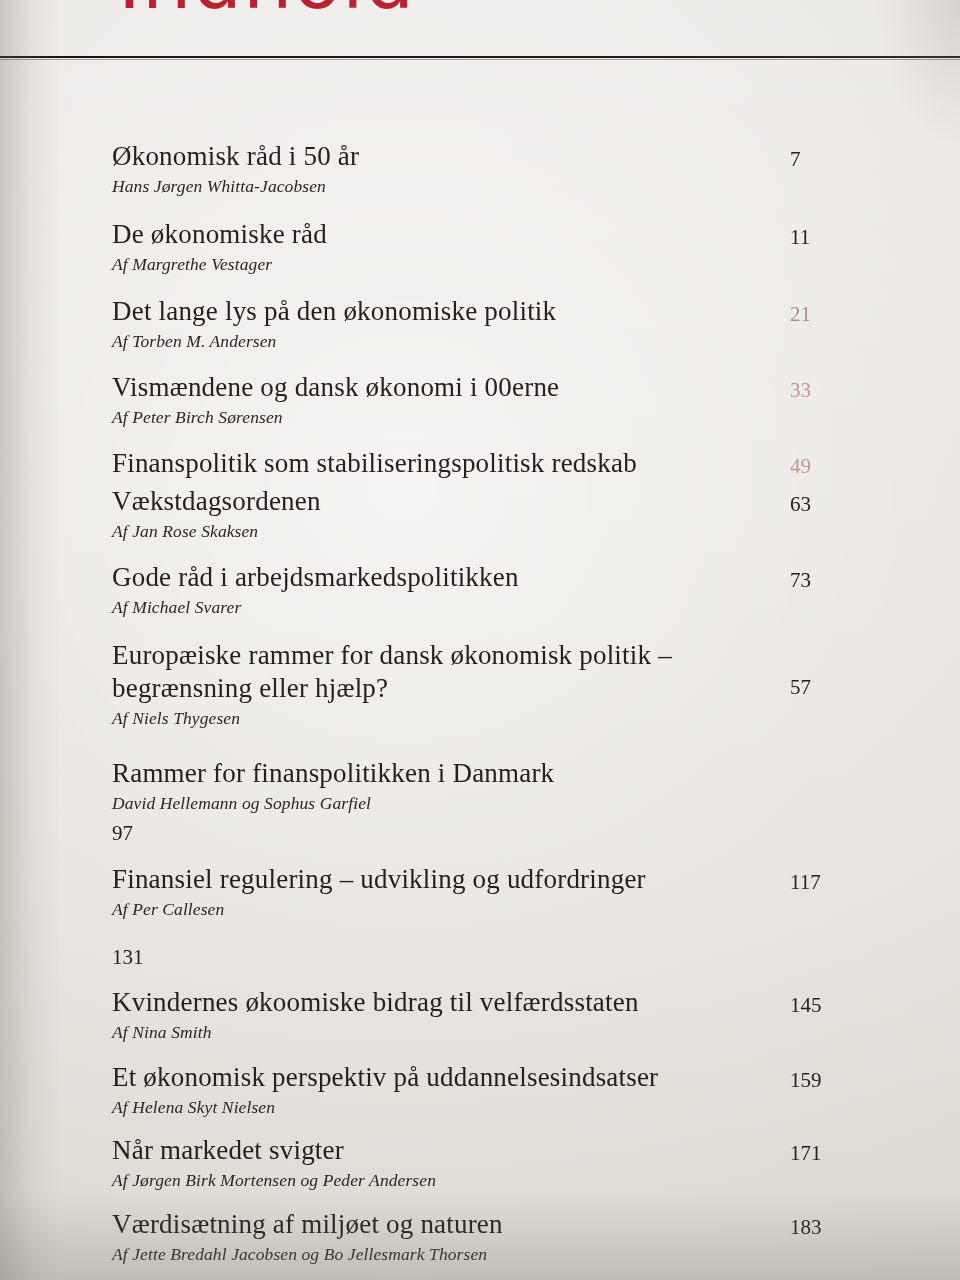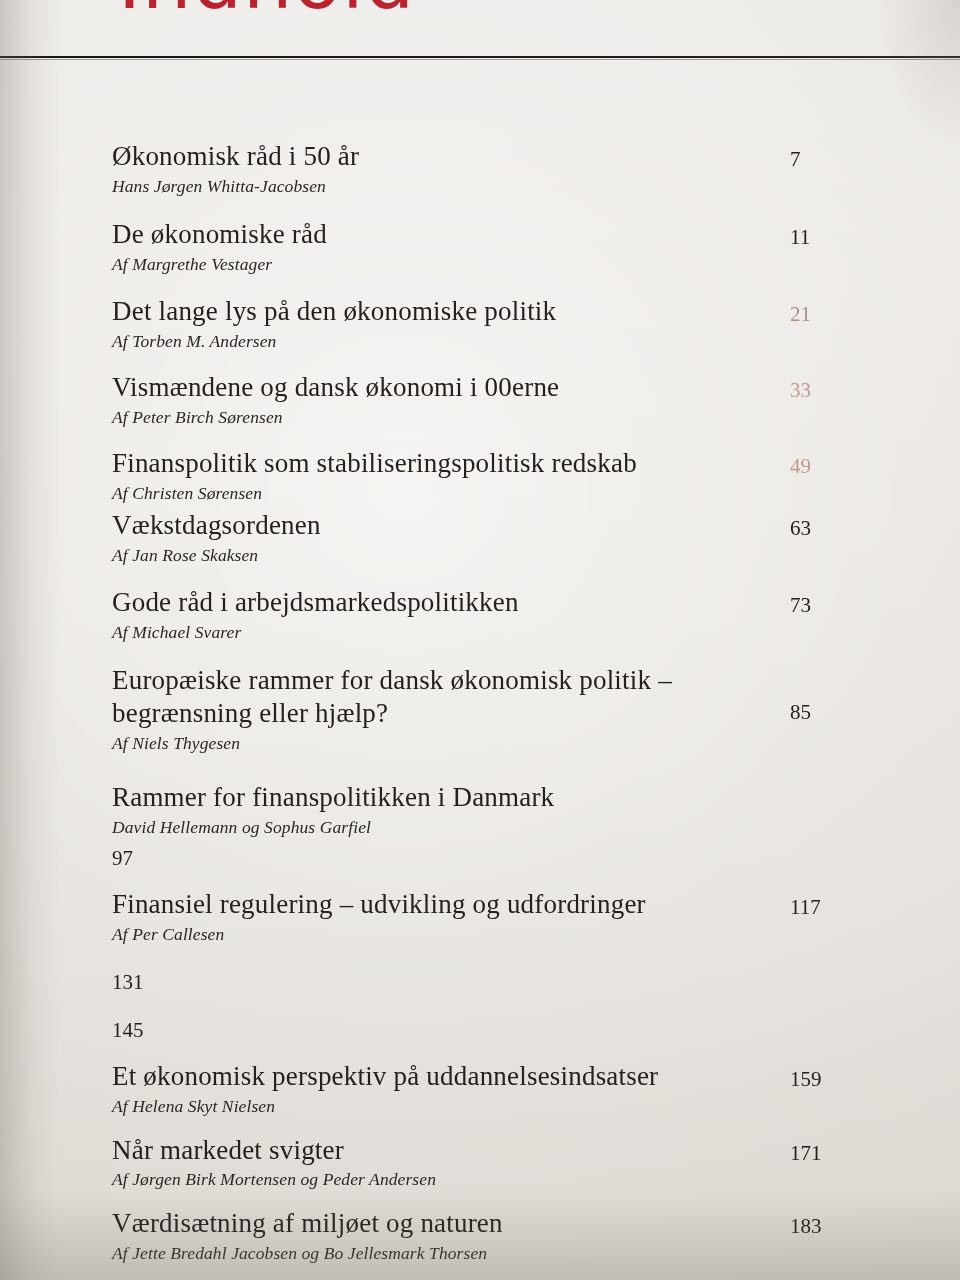--- a/index.html
+++ b/index.html
@@ -185,21 +185,20 @@
       <div class="entry-text">
         <div class="entry-title">Vismændene og dansk økonomi i 00erne</div>
         <div class="entry-author">Af Peter Birch Sørensen</div>
       </div>
       <div class="entry-page pg-faded2">33</div>
     </div>
 
     <div class="toc-entry e4">
       <div class="entry-text">
         <div class="entry-title">Finanspolitik som stabiliseringspolitisk redskab</div>
-        <div class="entry-author">Af Christen Sørensen</div>
       </div>
       <div class="entry-page pg-faded2">49</div>
     </div>
 
     <div class="toc-entry e5">
       <div class="entry-text">
         <div class="entry-title">Vækstdagsordenen</div>
         <div class="entry-author">Af Jan Rose Skaksen</div>
       </div>
       <div class="entry-page">63</div>
@@ -211,21 +210,21 @@
         <div class="entry-author">Af Michael Svarer</div>
       </div>
       <div class="entry-page">73</div>
     </div>
 
     <div class="toc-entry e7">
       <div class="entry-text">
         <div class="entry-title">Europæiske rammer for dansk økonomisk politik – begrænsning eller hjælp?</div>
         <div class="entry-author">Af Niels Thygesen</div>
       </div>
-      <div class="entry-page">85</div>
+      <div class="entry-page">57</div>
     </div>
 
     <div class="toc-entry e8">
       <div class="entry-text">
         <div class="entry-title">Rammer for finanspolitikken i Danmark</div>
         <div class="entry-author">David Hellemann og Sophus Garfiel</div>
       </div>
       <div class="entry-page">97</div>
     </div>
 
@@ -235,20 +234,24 @@
         <div class="entry-author">Af Per Callesen</div>
       </div>
       <div class="entry-page">117</div>
     </div>
 
     <div class="toc-entry e10">
       <div class="entry-page">131</div>
     </div>
 
     <div class="toc-entry e11">
+      <div class="entry-text">
+        <div class="entry-title">Kvindernes økoomiske bidrag til velfærdsstaten</div>
+        <div class="entry-author">Af Nina Smith</div>
+      </div>
       <div class="entry-page">145</div>
     </div>
 
     <div class="toc-entry e12">
       <div class="entry-text">
         <div class="entry-title">Et økonomisk perspektiv på uddannelsesindsatser</div>
         <div class="entry-author">Af Helena Skyt Nielsen</div>
       </div>
       <div class="entry-page">159</div>
     </div>

